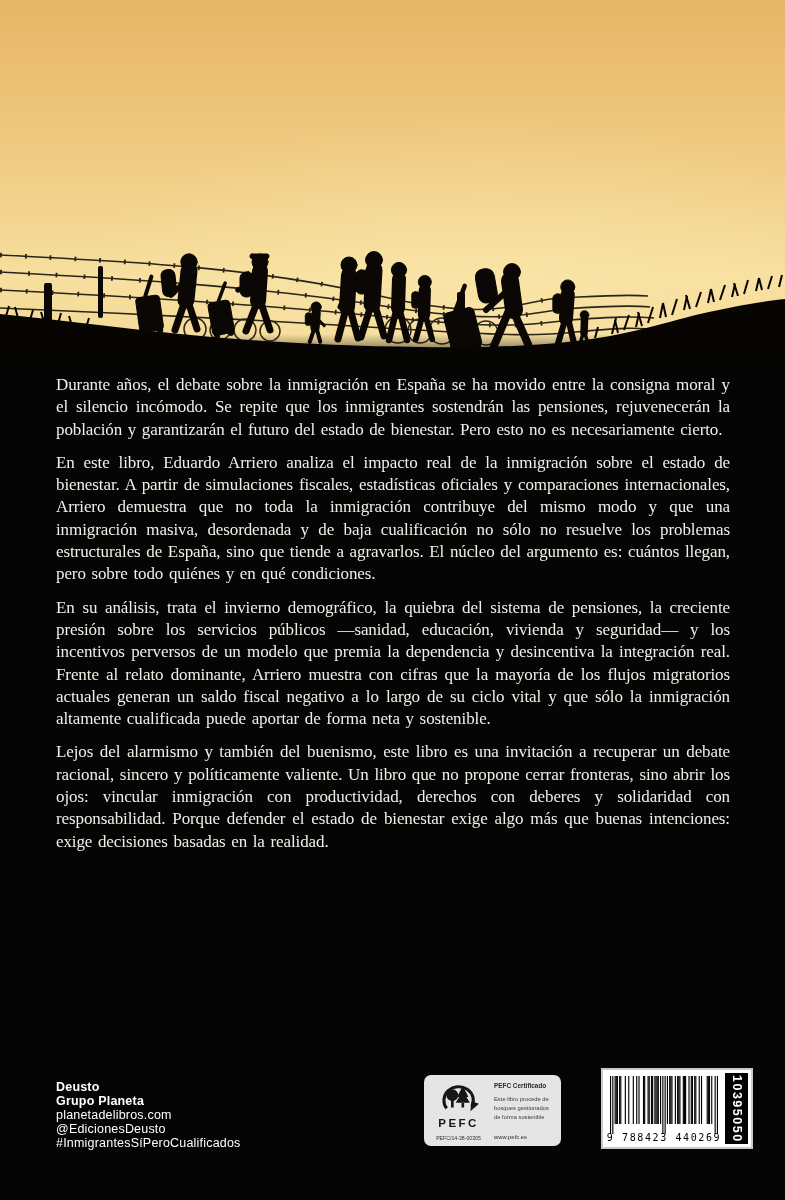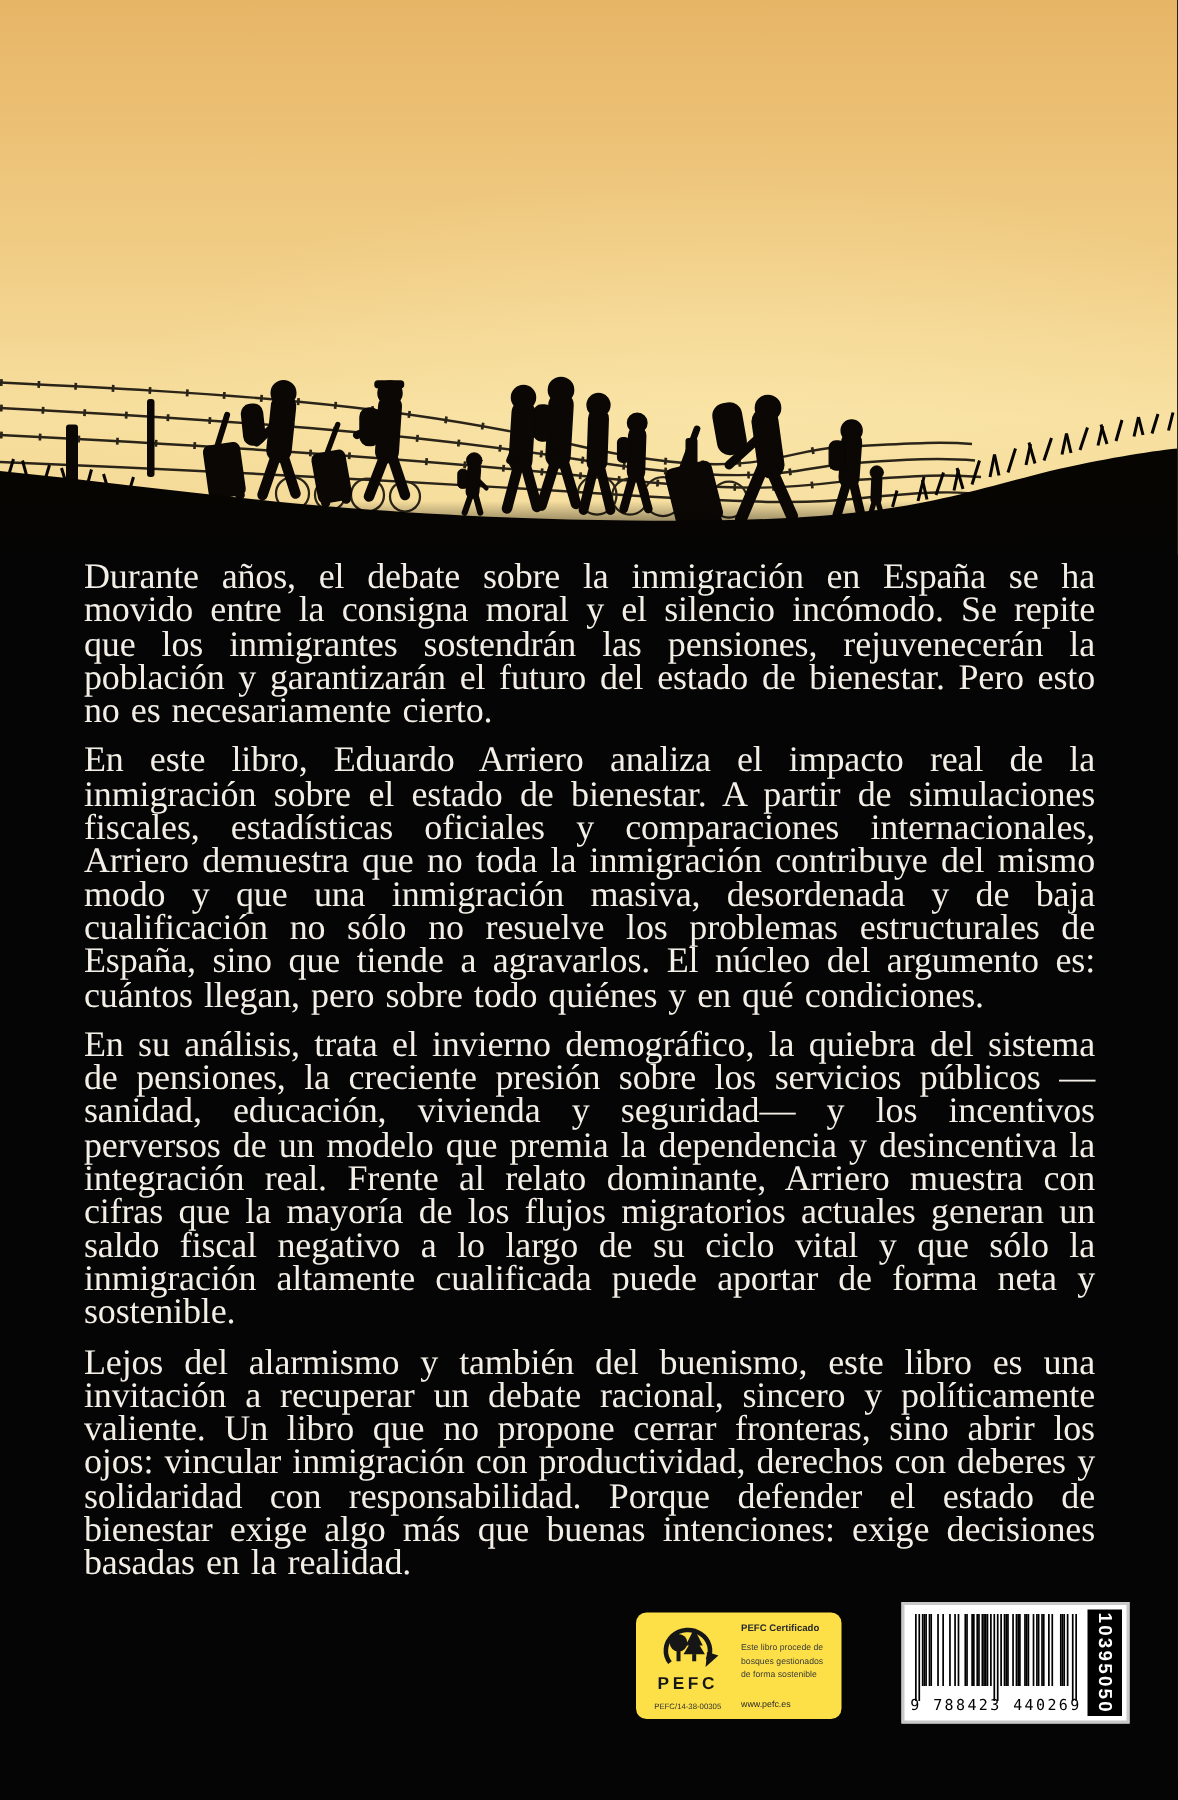--- a/index.html
+++ b/index.html
@@ -6,29 +6,29 @@
   .cover{position:relative;width:785px;height:1200px;overflow:hidden;background:#050505;
          font-family:"Liberation Serif",serif;}
   
   .hero{position:absolute;left:0;top:0;width:785px;height:370px;}
   .hero svg{display:block;}
   .tagline{position:absolute;left:56px;top:58px;width:560px;margin:0;
            font-size:38px;line-height:43px;font-weight:400;letter-spacing:.4px;
            color:#2e2818;white-space:pre-line;}
   
   .synopsis{position:absolute;left:56px;top:374px;width:674px;color:#f3efe7;}
-  .synopsis p{margin:0 0 11px 0;font-size:24px;line-height:22.3px;
+  .synopsis p{margin:0 0 11px 0;font-size:17px;line-height:22.3px;
               text-align:justify;word-spacing:1.5px;letter-spacing:-.1px;}
   
   .publisher{position:absolute;left:56px;top:1081px;color:#fff;
              font-family:"Liberation Sans",sans-serif;font-size:12.5px;line-height:13.9px;
              letter-spacing:.2px;}
   .publisher .b{font-weight:700;}
   
-  .pefc{position:absolute;left:424px;top:1075px;width:137px;height:71px;background:#fde047;
+  .pefc{position:absolute;left:424px;top:1075px;width:137px;height:71px;background:#e5e5e5;
         border-radius:7px;display:flex;box-sizing:border-box;padding:4px 5px 4px 6px;
         font-family:"Liberation Sans",sans-serif;color:#222;}
   .pefc-left{width:58px;display:flex;flex-direction:column;align-items:center;}
   .pefc-word{font-weight:700;font-size:11.5px;letter-spacing:2.4px;color:#161616;margin-top:0px;}
   .pefc-cert{font-size:5.2px;color:#333;margin-top:auto;margin-bottom:1px;white-space:nowrap;}
   .pefc-right{flex:1;display:flex;flex-direction:column;padding:3px 0 1px 7px;text-align:left;}
   .pefc-title{font-size:6.4px;font-weight:600;color:#2a2a2a;}
   .pefc-desc{font-size:5.8px;line-height:1.55;color:#3a3a3a;margin-top:6px;width:62px;}
   .pefc-web{font-size:5.9px;color:#2a2a2a;margin-top:auto;margin-bottom:1px;}
   
@@ -219,20 +219,27 @@
 
   </div>
 
   <div class="synopsis">
     <p>Durante años, el debate sobre la inmigración en España se ha movido entre la consigna moral y el silencio incómodo. Se repite que los inmigrantes sostendrán las pensiones, rejuvenecerán la población y garantizarán el futuro del estado de bienestar. Pero esto no es necesariamente cierto.</p>
     <p>En este libro, Eduardo Arriero analiza el impacto real de la inmigración sobre el estado de bienestar. A partir de simulaciones fiscales, estadísticas oficiales y comparaciones internacionales, Arriero demuestra que no toda la inmigración contribuye del mismo modo y que una inmigración masiva, desordenada y de baja cualificación no sólo no resuelve los problemas estructurales de España, sino que tiende a agravarlos. El núcleo del argumento es: cuántos llegan, pero sobre todo quiénes y en qué condiciones.</p>
     <p>En su análisis, trata el invierno demográfico, la quiebra del sistema de pensiones, la creciente presión sobre los servicios públicos —sanidad, educación, vivienda y seguridad— y los incentivos perversos de un modelo que premia la dependencia y desincentiva la integración real. Frente al relato dominante, Arriero muestra con cifras que la mayoría de los flujos migratorios actuales generan un saldo fiscal negativo a lo largo de su ciclo vital y que sólo la inmigración altamente cualificada puede aportar de forma neta y sostenible.</p>
     <p>Lejos del alarmismo y también del buenismo, este libro es una invitación a recuperar un debate racional, sincero y políticamente valiente. Un libro que no propone cerrar fronteras, sino abrir los ojos: vincular inmigración con productividad, derechos con deberes y solidaridad con responsabilidad. Porque defender el estado de bienestar exige algo más que buenas intenciones: exige decisiones basadas en la realidad.</p>
   </div>
 
+  <div class="publisher">
+    <div class="b">Deusto</div>
+    <div class="b">Grupo Planeta</div>
+    <div>planetadelibros.com</div>
+    <div>@EdicionesDeusto</div>
+    <div>#InmigrantesSíPeroCualificados</div>
+  </div>
 
   <div class="pefc">
     <div class="pefc-left">
       <svg width="44" height="38" viewBox="0 0 46 40">
         <g fill="#161616">
           <circle cx="16" cy="17" r="6.2"></circle>
           <rect x="14.6" y="21" width="2.8" height="9"></rect>
           <polygon points="27,7 33,19 21,19"></polygon>
           <polygon points="27,12.5 34.5,25 19.5,25"></polygon>
           <rect x="25.6" y="25" width="2.8" height="5"></rect>

